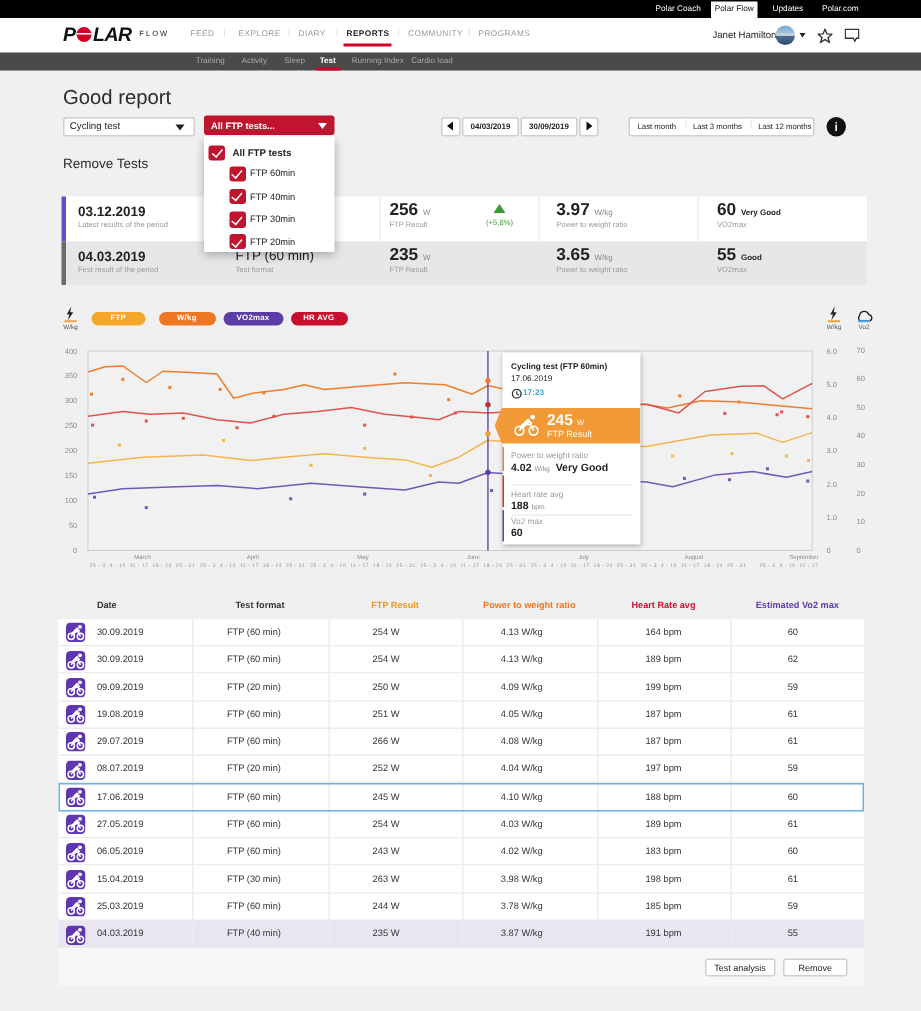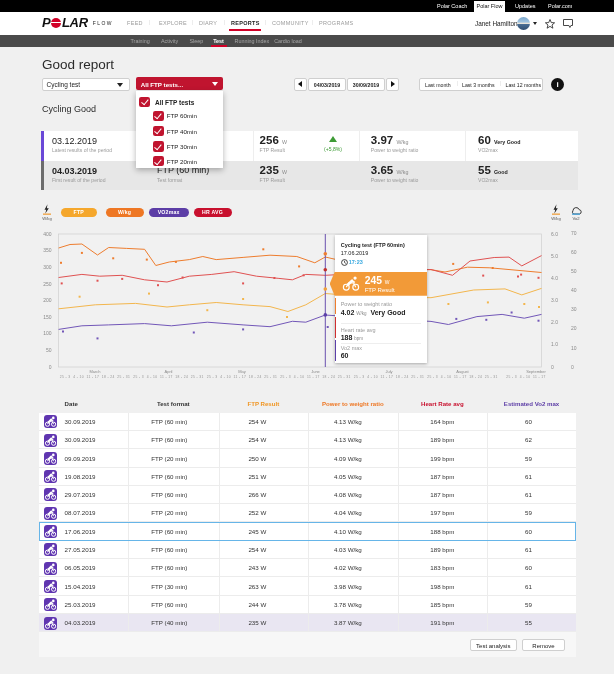--- a/index.html
+++ b/index.html
@@ -84,32 +84,32 @@
 <div class="abs" style="left:390.5px;top:81px;width:0;height:0;border-top:3px solid transparent;border-bottom:3px solid transparent;border-left:4px solid #111"></div>
 
 <div class="abs box" style="left:419px;top:78px;width:124px;height:13px"></div>
 <div class="abs" style="left:425px;top:82px;font-size:5.2px;color:#222">Last month</div>
 <div class="abs" style="left:456.5px;top:80px;font-size:6px;color:#ddd">|</div>
 <div class="abs" style="left:462px;top:82px;font-size:5.2px;color:#222">Last 3 months</div>
 <div class="abs" style="left:500px;top:80px;font-size:6px;color:#ddd">|</div>
 <div class="abs" style="left:505.5px;top:82px;font-size:5.2px;color:#222">Last 12 months</div>
 <div class="abs" style="left:551px;top:78px;width:13px;height:13px;background:#111;border-radius:50%;color:#fff;font-size:8px;font-weight:bold;text-align:center;line-height:13px">i</div>
 
-<div class="abs" style="left:42px;top:104px;font-size:9px;color:#2b2b2b">Cycling Good</div>
+<div class="abs" style="left:42px;top:104px;font-size:9px;color:#2b2b2b">Remove Tests</div>
 
 <div class="abs" style="left:41.4px;top:130.8px;width:536.5px;height:29.8px;background:#fff"></div>
 <div class="abs" style="left:41.4px;top:161.2px;width:536.5px;height:28.6px;background:#e7e7e7"></div>
 <div class="abs" style="left:41.4px;top:130.8px;width:2.6px;height:29.8px;background:#6a48d7"></div>
 <div class="abs" style="left:41.4px;top:161.2px;width:2.6px;height:28.6px;background:#6b6b6b"></div>
 
 <div class="abs" style="left:252.6px;top:130.8px;width:1px;height:29.8px;background:#eee"></div>
 <div class="abs" style="left:359px;top:130.8px;width:1px;height:29.8px;background:#eee"></div>
 <div class="abs" style="left:465.4px;top:130.8px;width:1px;height:29.8px;background:#eee"></div>
 
-<div class="abs" style="left:52px;top:135.8px;font-size:9px;font-weight:normal;color:#222">03.12.2019</div>
+<div class="abs" style="left:52px;top:135.8px;font-size:9px;font-weight:bold;color:#222">03.12.2019</div>
 <div class="abs" style="left:52px;top:146.8px;font-size:5.1px;color:#9a9a9a">Latest results of the period</div>
 <div class="abs" style="left:259.6px;top:134px;font-size:11.5px;font-weight:bold;color:#222">256 <span style="font-size:5.3px;font-weight:normal;color:#8a8a8a">W</span></div>
 <div class="abs" style="left:259.6px;top:146.8px;font-size:5.1px;color:#9a9a9a">FTP Result</div>
 <div class="abs" style="left:329px;top:136px;width:0;height:0;border-left:4.5px solid transparent;border-right:4.5px solid transparent;border-bottom:6px solid #3d9b35"></div>
 <div class="abs" style="left:324px;top:146.4px;font-size:5.1px;color:#3d9b35">(+5,8%)</div>
 <div class="abs" style="left:370.8px;top:134px;font-size:11.5px;font-weight:bold;color:#222">3.97 <span style="font-size:5.3px;font-weight:normal;color:#8a8a8a">W/kg</span></div>
 <div class="abs" style="left:370.8px;top:146.8px;font-size:5.1px;color:#9a9a9a">Power to weight ratio</div>
 <div class="abs" style="left:478px;top:134px;font-size:11.5px;font-weight:bold;color:#222">60 <span style="font-size:5.3px">Very Good</span></div>
 <div class="abs" style="left:478px;top:146.8px;font-size:5.1px;color:#9a9a9a">VO2max</div>
 

